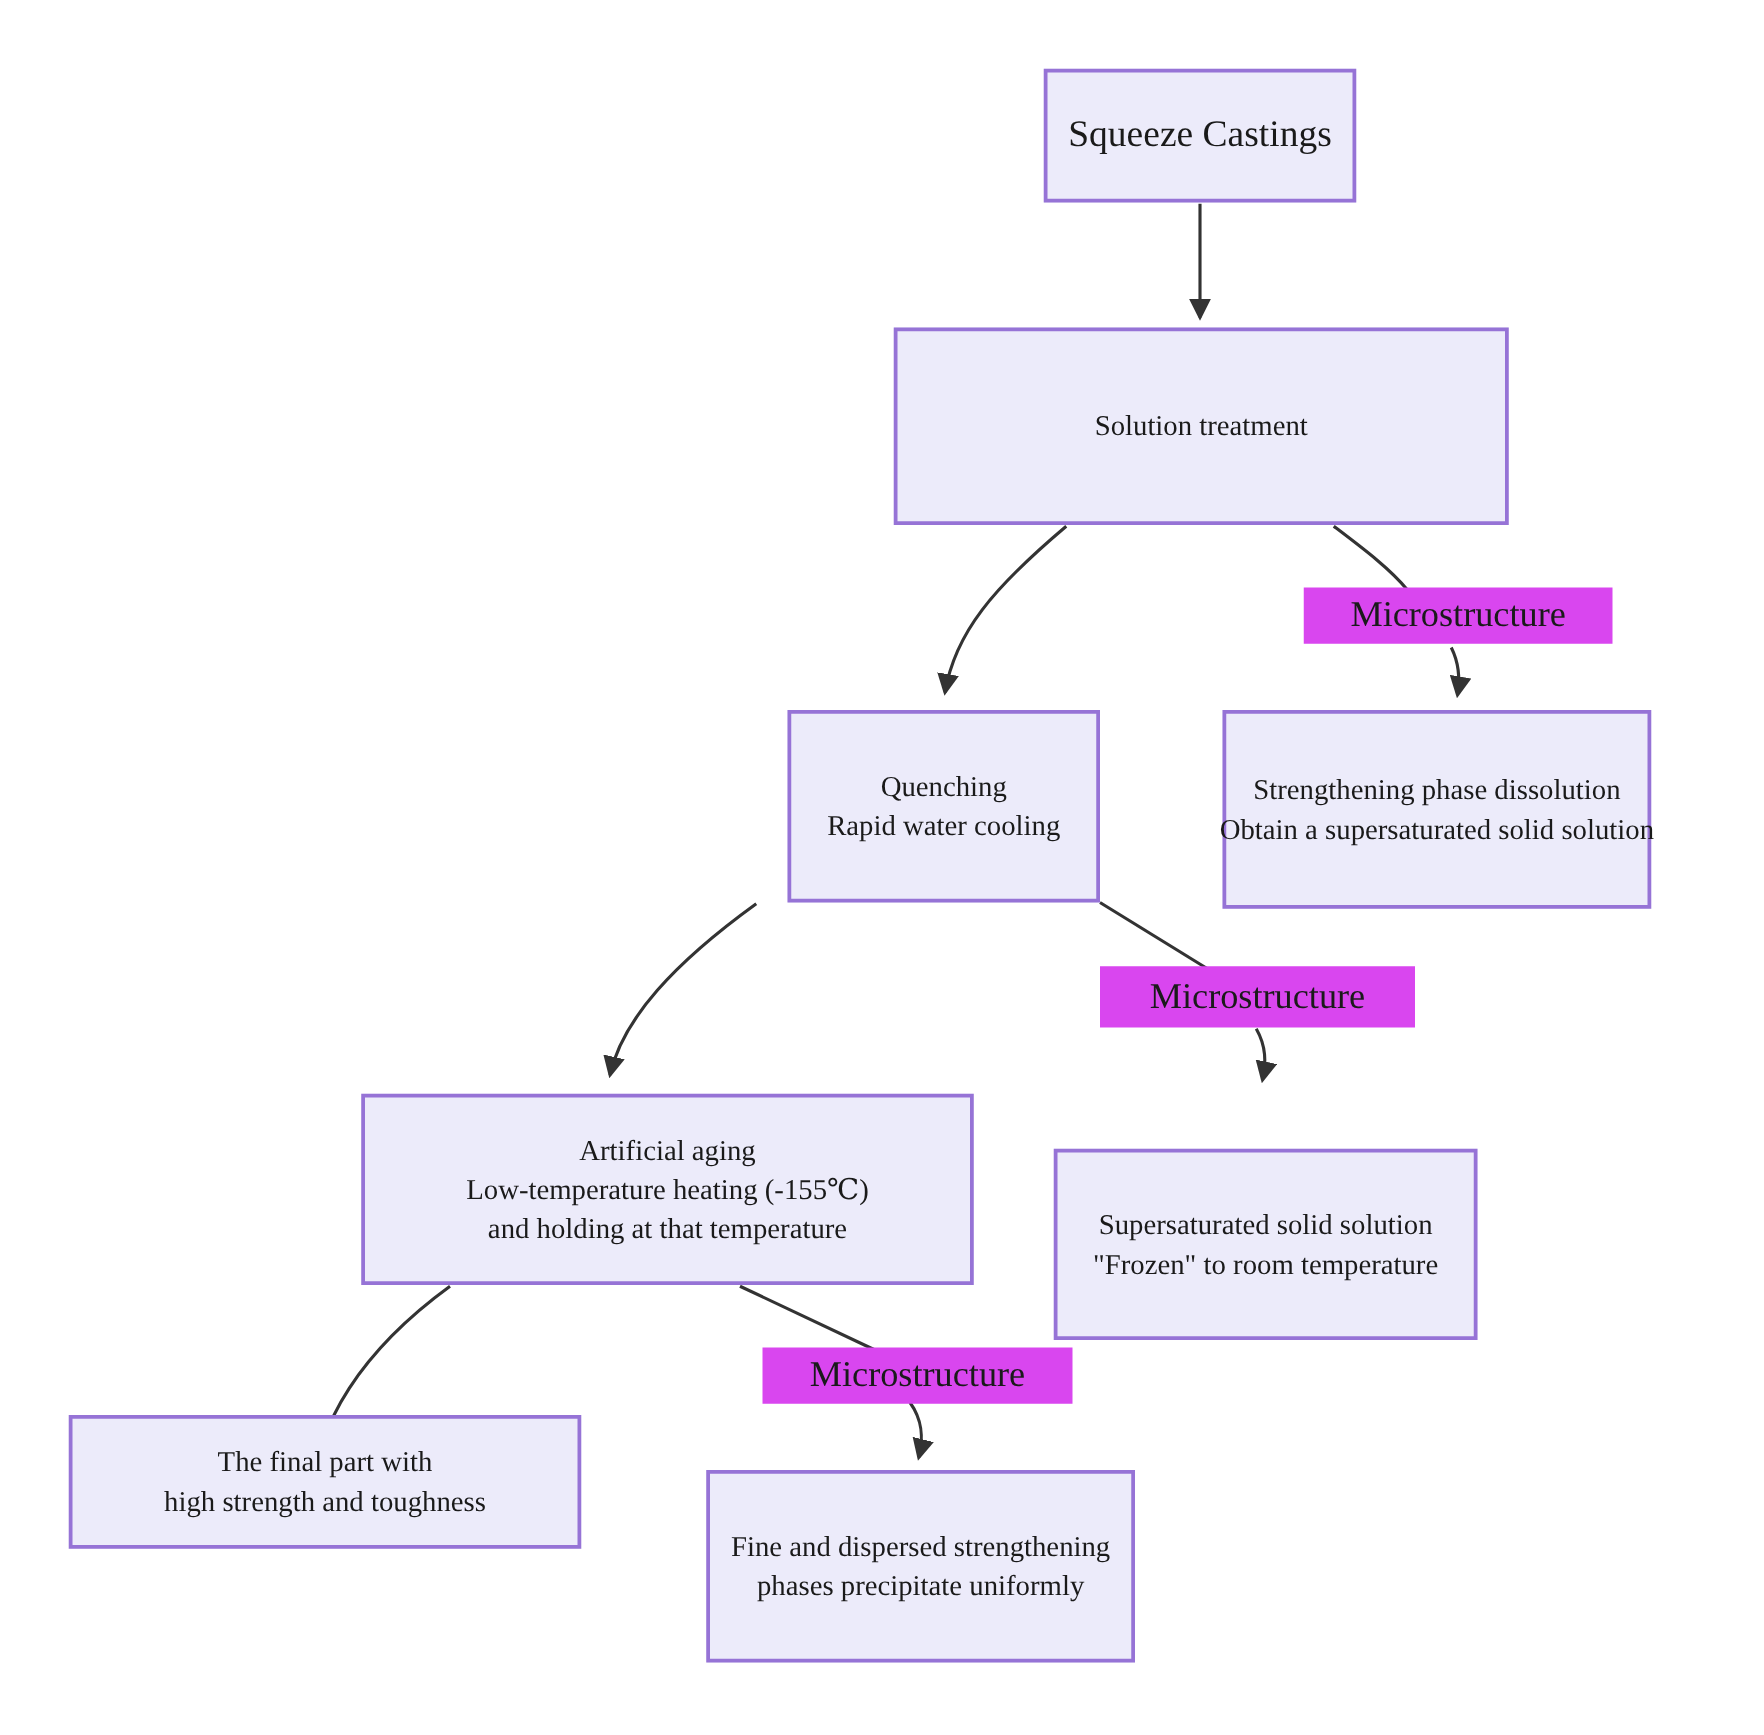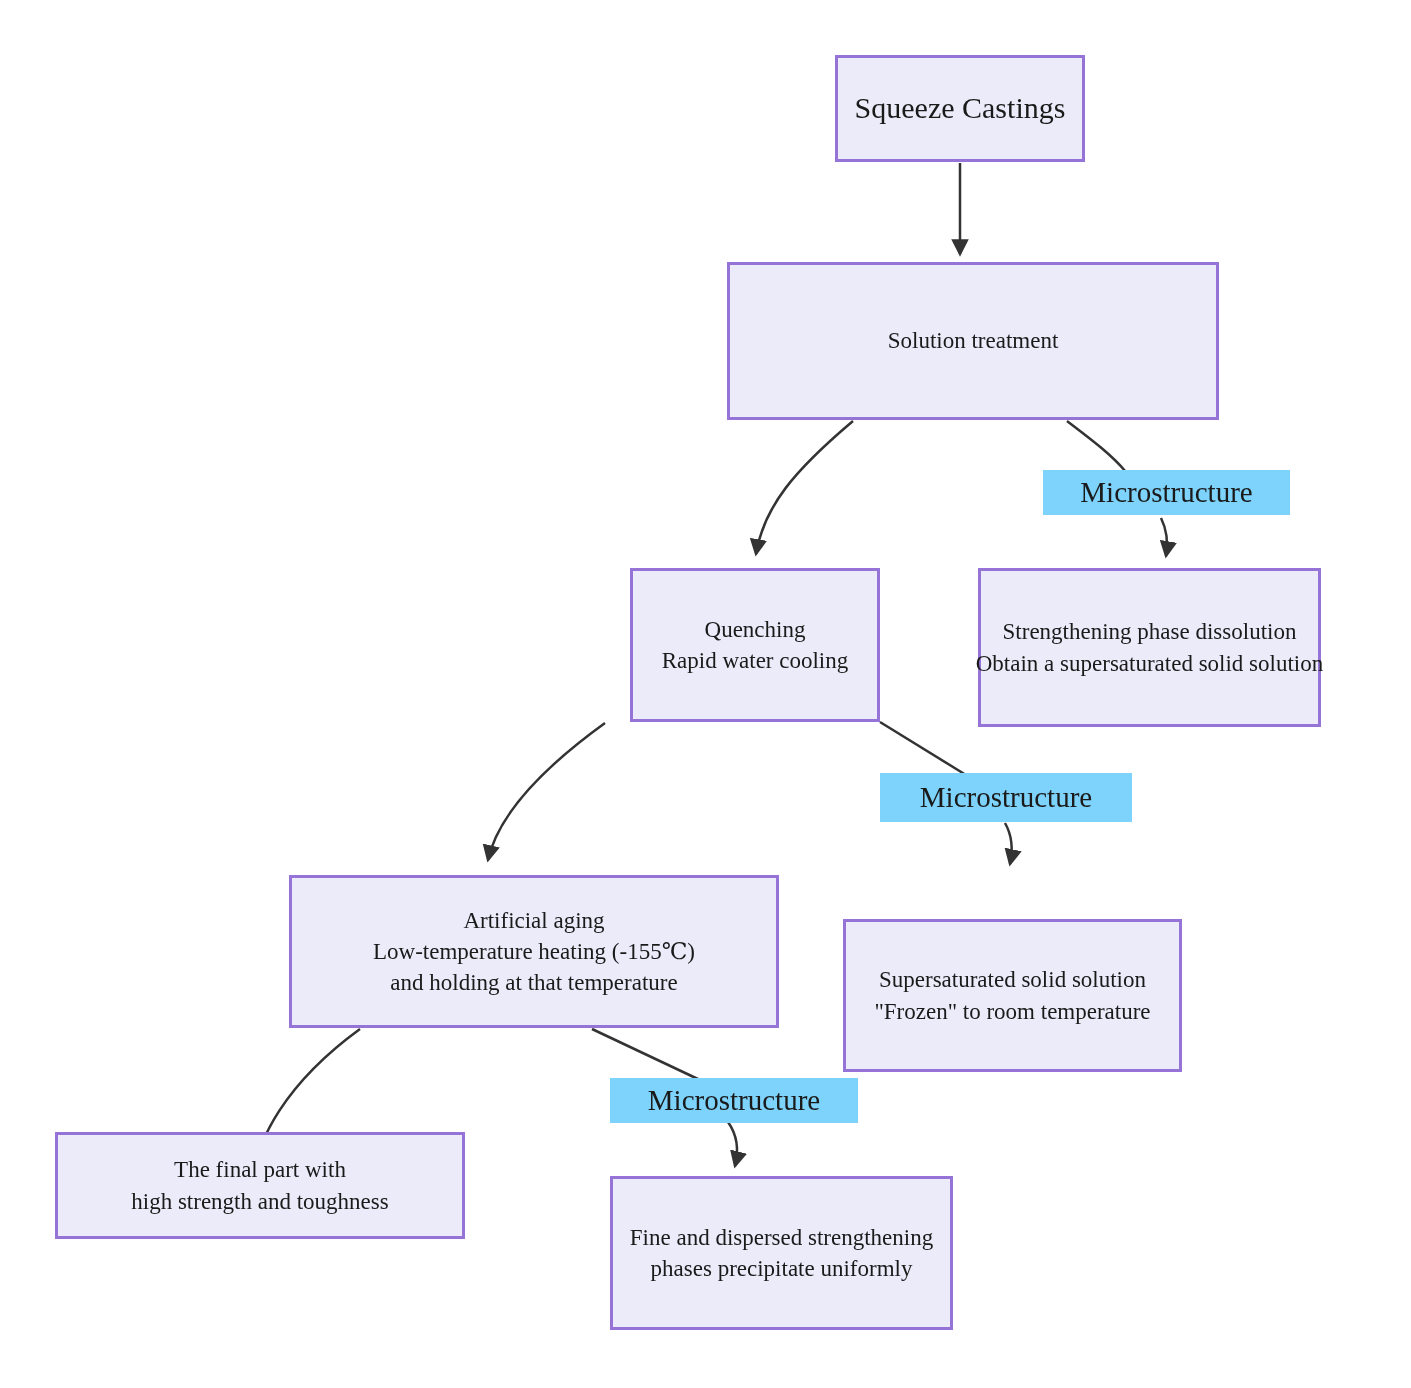--- a/index.html
+++ b/index.html
@@ -38,21 +38,21 @@
     font-size: 23px;
     line-height: 1.35;
   }
   .node.title-node {
     font-size: 30px;
   }
   .mlabel {
     position: absolute;
     z-index: 2;
     box-sizing: border-box;
-    background: #7dd3fc;
+    background: #d946ef;
     display: flex;
     justify-content: center;
     align-items: center;
     text-align: center;
     font-size: 29px;
   }
   .line-text {
     white-space: nowrap;
   }
 </style>
@@ -78,21 +78,21 @@
       <path d="M360,1029 C290,1080 250,1142 255,1190" marker-end="url(#arrowhead)"></path>
       <path d="M592,1029 L700,1080"></path>
       <path d="M728,1122 C738,1136 739,1150 735,1166" marker-end="url(#arrowhead)"></path>
     </g>
   </svg>
 
   <div class="node title-node" style="left:835px; top:55px; width:250px; height:107px;">
     <div class="line-text">Squeeze Castings</div>
   </div>
 
-  <div class="node" style="left:715px; top:262px; width:492px; height:158px;margin-left:12px;">
+  <div class="node" style="left:715px; top:262px; width:492px; height:158px;">
     <div class="line-text">Solution treatment</div>
   </div>
 
   <div class="mlabel" style="left:1043px; top:470px; width:247px; height:45px;">
     <div class="line-text">Microstructure</div>
   </div>
 
   <div class="node" style="left:630px; top:568px; width:250px; height:154px;">
     <div class="line-text">Quenching</div>
     <div class="line-text">Rapid water cooling</div>
@@ -120,18 +120,18 @@
 
   <div class="mlabel" style="left:610px; top:1078px; width:248px; height:45px;">
     <div class="line-text">Microstructure</div>
   </div>
 
   <div class="node" style="left:55px; top:1132px; width:410px; height:107px;">
     <div class="line-text">The final part with</div>
     <div class="line-text">high strength and toughness</div>
   </div>
 
-  <div class="node" style="left:565px; top:1176px; width:343px; height:154px;margin-left:45px;">
+  <div class="node" style="left:565px; top:1176px; width:343px; height:154px;">
     <div class="line-text">Fine and dispersed strengthening</div>
     <div class="line-text">phases precipitate uniformly</div>
   </div>
 
 </div>
 
 </body></html>

